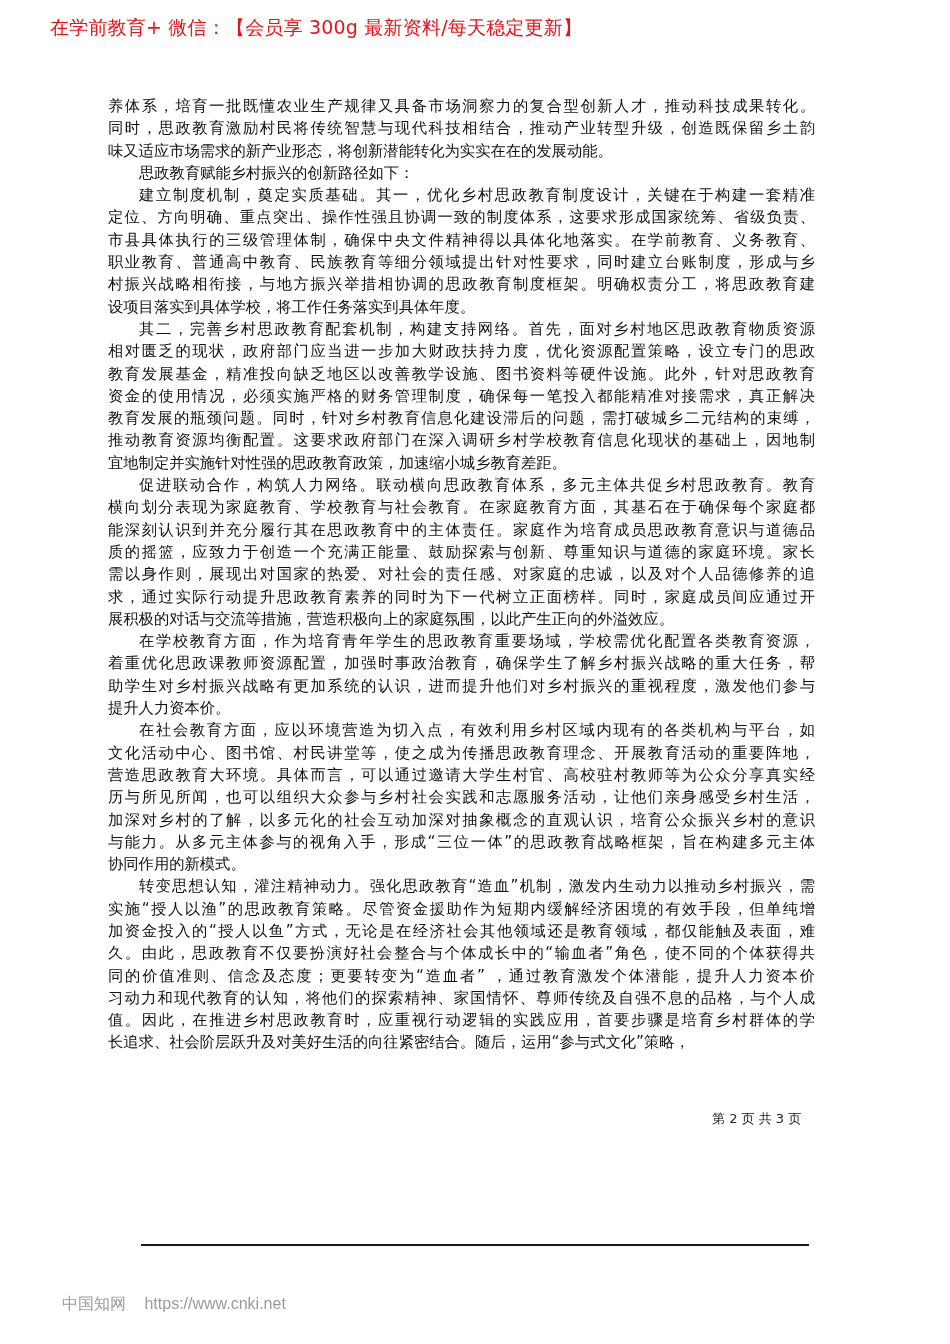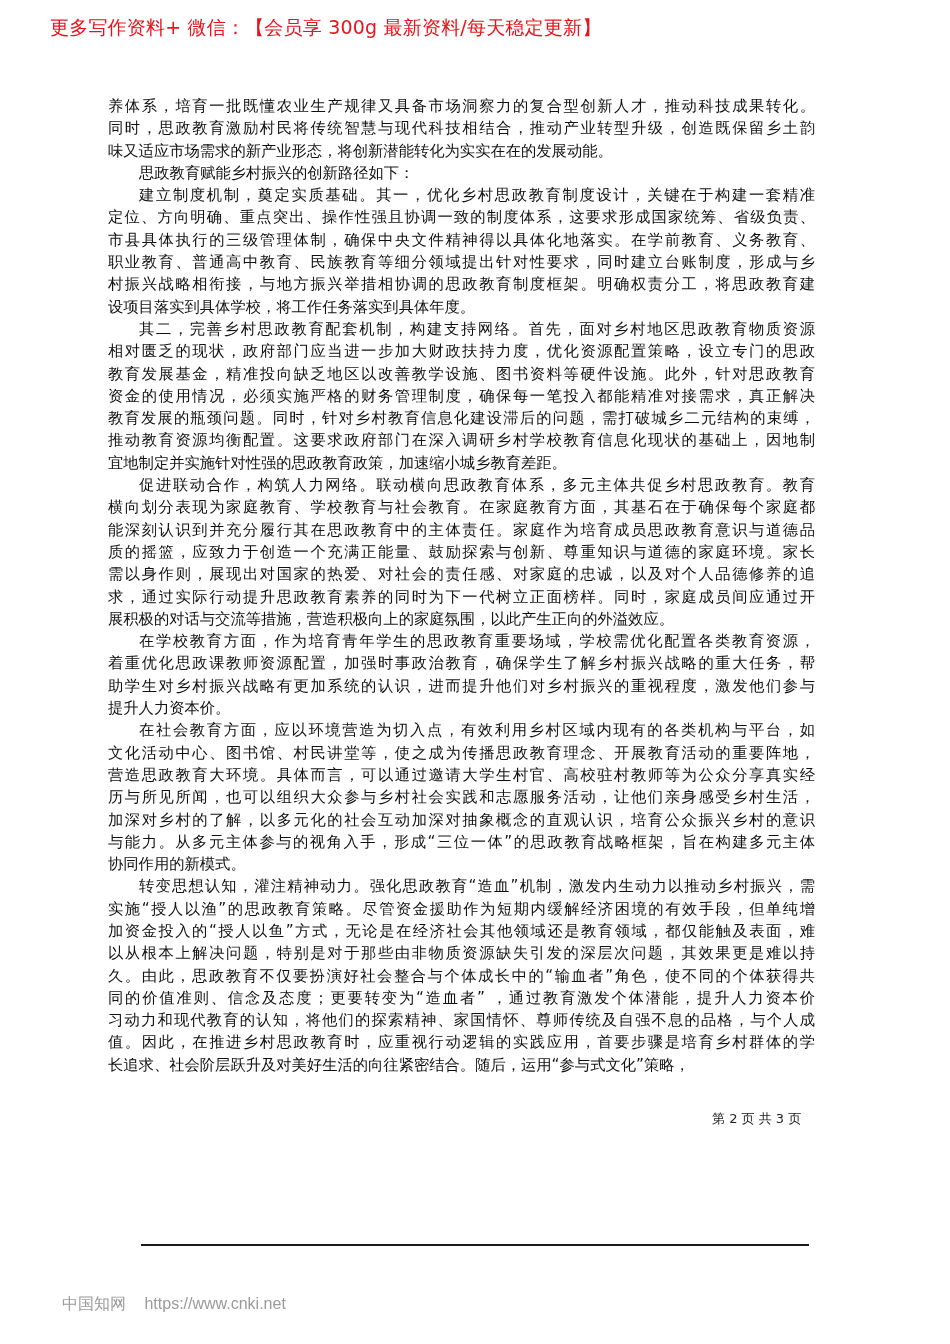--- a/index.html
+++ b/index.html
@@ -71,21 +71,21 @@
     color: #9a9a9a;
     white-space: nowrap;
     font-family: "Liberation Sans", sans-serif;
     margin-left: 44px;
   }
   .cnki-watermark .name { margin-right: 14px; }
 </style>
 </head>
 <body>
 
-<div class="promo-banner">更多写作资料+ 微信：【会员享 300g 最新资料/每天稳定更新】</div>
+<div class="promo-banner">在学前教育+ 微信：【会员享 300g 最新资料/每天稳定更新】</div>
 
 <div class="page-body" id="doc-body">
     <div>
       <span class="line">养体系，培育一批既懂农业生产规律又具备市场洞察力的复合型创新人才，推动科技成果转化。</span>
       <span class="line">同时，思政教育激励村民将传统智慧与现代科技相结合，推动产业转型升级，创造既保留乡土韵</span>
       <span class="line last">味又适应市场需求的新产业形态，将创新潜能转化为实实在在的发展动能。</span>
     </div>
     <div>
       <span class="line indent last">思政教育赋能乡村振兴的创新路径如下：</span>
     </div>
@@ -127,21 +127,20 @@
       <span class="line">营造思政教育大环境。具体而言，可以通过邀请大学生村官、高校驻村教师等为公众分享真实经</span>
       <span class="line">历与所见所闻，也可以组织大众参与乡村社会实践和志愿服务活动，让他们亲身感受乡村生活，</span>
       <span class="line">加深对乡村的了解，以多元化的社会互动加深对抽象概念的直观认识，培育公众振兴乡村的意识</span>
       <span class="line">与能力。从多元主体参与的视角入手，形成“三位一体”的思政教育战略框架，旨在构建多元主体</span>
       <span class="line last">协同作用的新模式。</span>
     </div>
     <div>
       <span class="line indent">转变思想认知，灌注精神动力。强化思政教育“造血”机制，激发内生动力以推动乡村振兴，需</span>
       <span class="line">实施“授人以渔”的思政教育策略。尽管资金援助作为短期内缓解经济困境的有效手段，但单纯增</span>
       <span class="line">加资金投入的“授人以鱼”方式，无论是在经济社会其他领域还是教育领域，都仅能触及表面，难</span>
-      <span class="line">以从根本上解决问题，特别是对于那些由非物质资源缺失引发的深层次问题，其效果更是难以持</span>
       <span class="line">久。由此，思政教育不仅要扮演好社会整合与个体成长中的“输血者”角色，使不同的个体获得共</span>
       <span class="line">同的价值准则、信念及态度；更要转变为“造血者” ，通过教育激发个体潜能，提升人力资本价</span>
       <span class="line">习动力和现代教育的认知，将他们的探索精神、家国情怀、尊师传统及自强不息的品格，与个人成</span>
       <span class="line">值。因此，在推进乡村思政教育时，应重视行动逻辑的实践应用，首要步骤是培育乡村群体的学</span>
       <span class="line last">长追求、社会阶层跃升及对美好生活的向往紧密结合。随后，运用“参与式文化”策略，</span>
     </div>
   </div>
 
 <div class="page-number">第 2 页 共 3 页</div>
 

